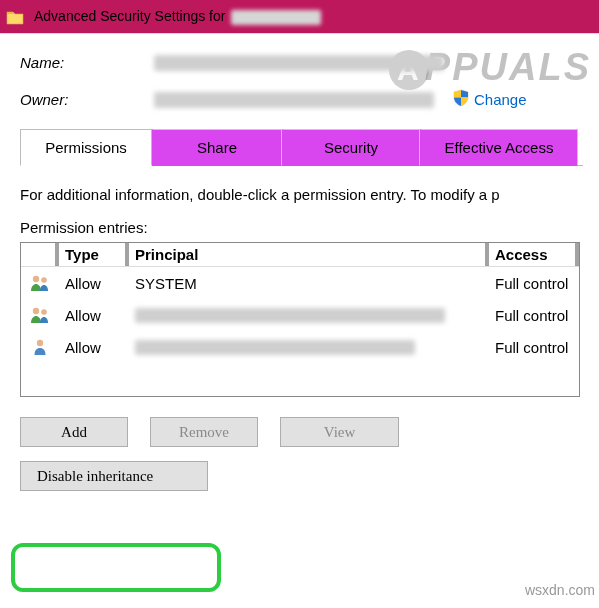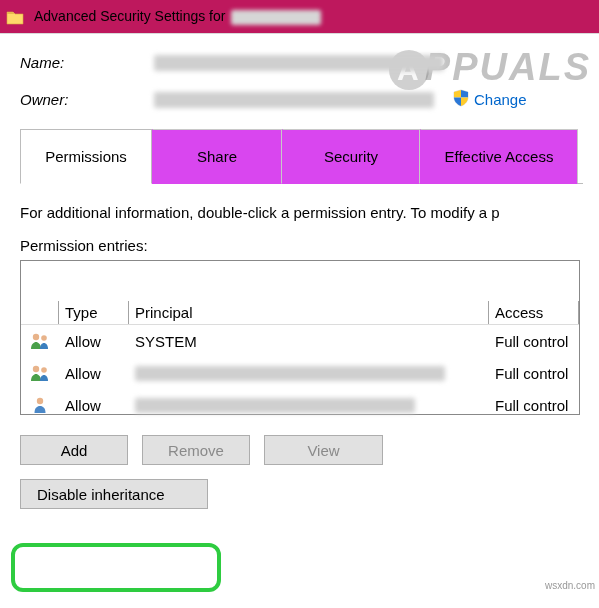--- a/index.html
+++ b/index.html
@@ -65,21 +65,21 @@
       font-size: 15px;
       cursor: pointer;
     }
     .shield-icon { margin-right: 4px; }
     .tabs {
       display: flex;
       border-bottom: 1px solid #bcbcbc;
       margin-top: 10px;
     }
     .tab {
-      padding: 18px 0;
+      padding: 9px 0;
       text-align: center;
       font-size: 15px;
       color: #000;
       border: 1px solid transparent;
       background: #f1f1f1;
       cursor: pointer;
       position: relative;
       bottom: -1px;
     }
     .tab.active {
@@ -111,23 +111,22 @@
       height: 155px;
       font-size: 15px;
     }
     .entries-header {
       display: flex;
       background: #fff;
       border-bottom: 1px solid #dcdcdc;
     }
     .entries-header .col {
       padding: 3px 6px;
-      border-right: 1px solid #a3a3a3;
-      font-weight: normal;
-      margin-top: 40px;
+      border-right: 4px solid #a3a3a3;
+      font-weight: bold;
     }
     .col-icon { width: 38px; }
     .col-type { width: 70px; }
     .col-principal { flex: 1; }
     .col-access { width: 90px; }
     .entries-body .entry-row {
       display: flex;
       align-items: center;
       padding: 4px 0;
       height: 32px;
@@ -142,22 +141,23 @@
     .principal-redact {
       height: 15px;
       background: #cfcfcf;
       filter: blur(2.5px);
       border-radius: 2px;
     }
     .redact-w1 { width: 310px; }
     .redact-w2 { width: 280px; }
     .button-row {
       display: flex;
-      gap: 14px;
+      gap: 22px;
       margin-top: 20px;
+      font-family: Liberation Serif, serif;
     }
     .btn {
       height: 30px;
       background: #e1e1e1;
       border: 1px solid #adadad;
       font-size: 15px;
       font-family: inherit;
       cursor: pointer;
       padding: 0 10px;
       min-width: 100px;
@@ -205,22 +205,22 @@
       line-height:40px;
       font-size:30px;
       margin-right:-4px;
       vertical-align: middle;
       font-style: normal;
       font-weight:700;
     }
     .source-tag {
       position: absolute;
       right: 4px;
-      bottom: 17px;
-      font-size: 10px;
+      bottom: 10px;
+      font-size: 14px;
       color: #999;
     }
     .disable-row { margin-top: 14px; }
   </style>
 </head>
 <body>
 
 <div class="titlebar">
   <span class="folder-icon">
     <svg width="18" height="16" viewBox="0 0 18 16">

